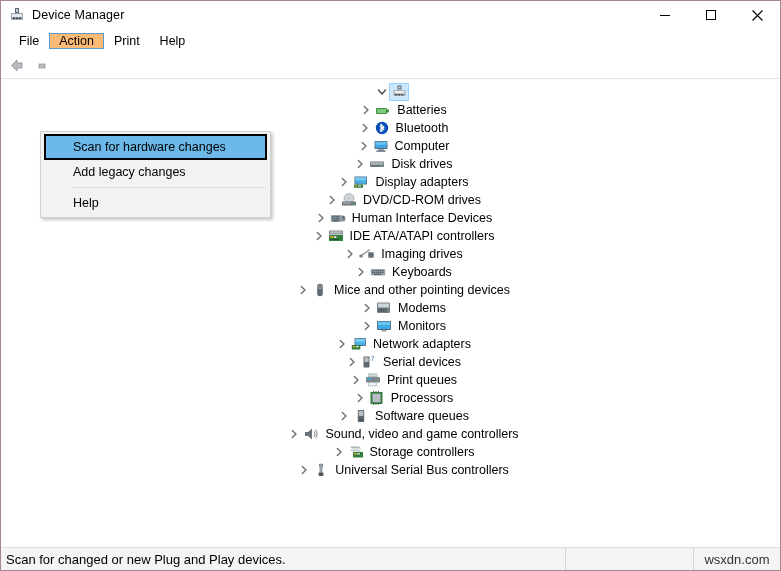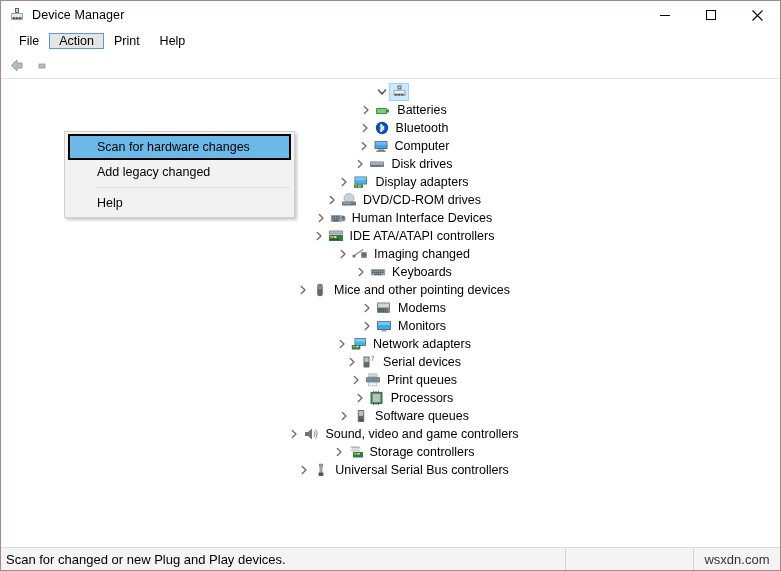--- a/index.html
+++ b/index.html
@@ -80,21 +80,21 @@
   .menu-item {
     padding: 0 9px;
     display: flex;
     align-items: center;
     font-size: 12.5px;
     color: #000000;
     box-sizing: border-box;
     border: 1px solid transparent;
   }
   .menu-item.active {
-    background: #e5e5e5;
+    background: #fdba74;
     border: 1px solid #5a9ad4;
   }
 
   
   #toolbar {
     height: 26px;
     min-height: 26px;
     background: #ffffff;
     border-bottom: 1px solid #e3e3e3;
     display: flex;
@@ -167,21 +167,20 @@
     position: absolute;
     left: 39px;
     top: 52px;
     width: 231px;
     background: #f2f2f2;
     border: 1px solid #cfcfcf;
     box-shadow: 2px 2px 3px rgba(0,0,0,0.22);
     z-index: 100;
     padding: 2px 0 2px 0;
     box-sizing: border-box;
-    margin-left: 24px;
   }
   .dd-item {
     height: 24px;
     display: flex;
     align-items: center;
     padding-left: 30px;
     font-size: 12.5px;
     color: #000000;
     box-sizing: border-box;
     margin: 0 2px;
@@ -474,21 +473,21 @@
         </span>
         <span class="ico">
           <svg width="16" height="14" viewBox="0 0 16 14">
             <path d="M1.5 9 L11 2.5" stroke="#8a9299" stroke-width="1.4" fill="none"></path>
             <rect x="0.5" y="7.8" width="3" height="2.6" fill="#6d767d"></rect>
             <rect x="9" y="5" width="6" height="6" rx="0.8" fill="#8b949b"></rect>
             <circle cx="12" cy="8" r="1.8" fill="#3a424a"></circle>
             <circle cx="12" cy="8" r="0.8" fill="#9fb6c9"></circle>
           </svg>
         </span>
-        <span class="lbl">Imaging changed</span>
+        <span class="lbl">Imaging drives</span>
       </div>
 
       <div class="row child">
         <span class="chev">
           <svg width="10" height="10" viewBox="0 0 10 10">
               <path d="M3.3 1.5 L7 5 L3.3 8.5" fill="none" stroke="#6a6a6a" stroke-width="1.3" stroke-linecap="round" stroke-linejoin="round"></path>
             </svg>
         </span>
         <span class="ico">
           <svg width="16" height="14" viewBox="0 0 16 14">
@@ -716,21 +715,21 @@
         <span class="lbl">Universal Serial Bus controllers</span>
       </div>
 
     </div>
 
     <div id="dropdown">
       <div class="dd-item highlight">
         <span>Scan for hardware changes</span>
       </div>
       <div class="dd-item">
-        <span>Add legacy changed</span>
+        <span>Add legacy changes</span>
       </div>
       <div class="dd-sep"></div>
       <div class="dd-item">
         <span>Help</span>
       </div>
     </div>
   </div>
 
   <div id="statusbar">
     <div class="sb-cell" id="sb-main">Scan for changed or new Plug and Play devices.</div>

